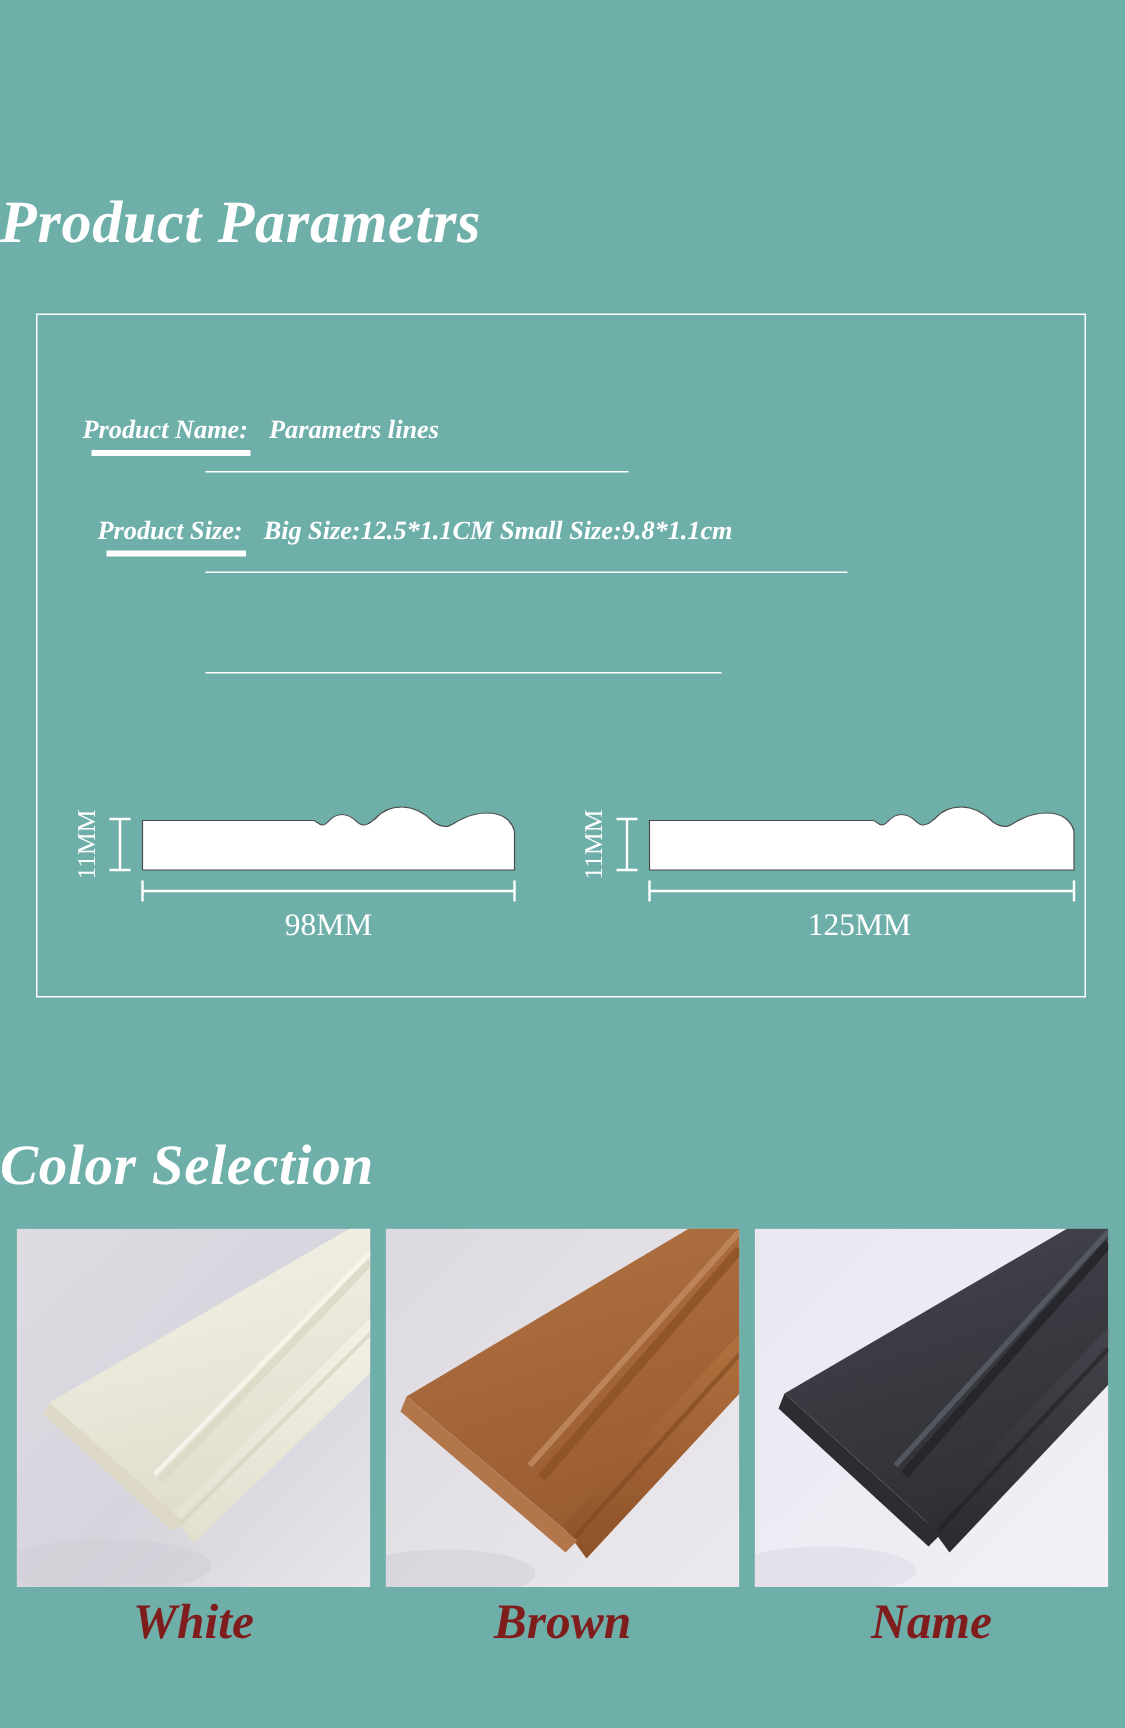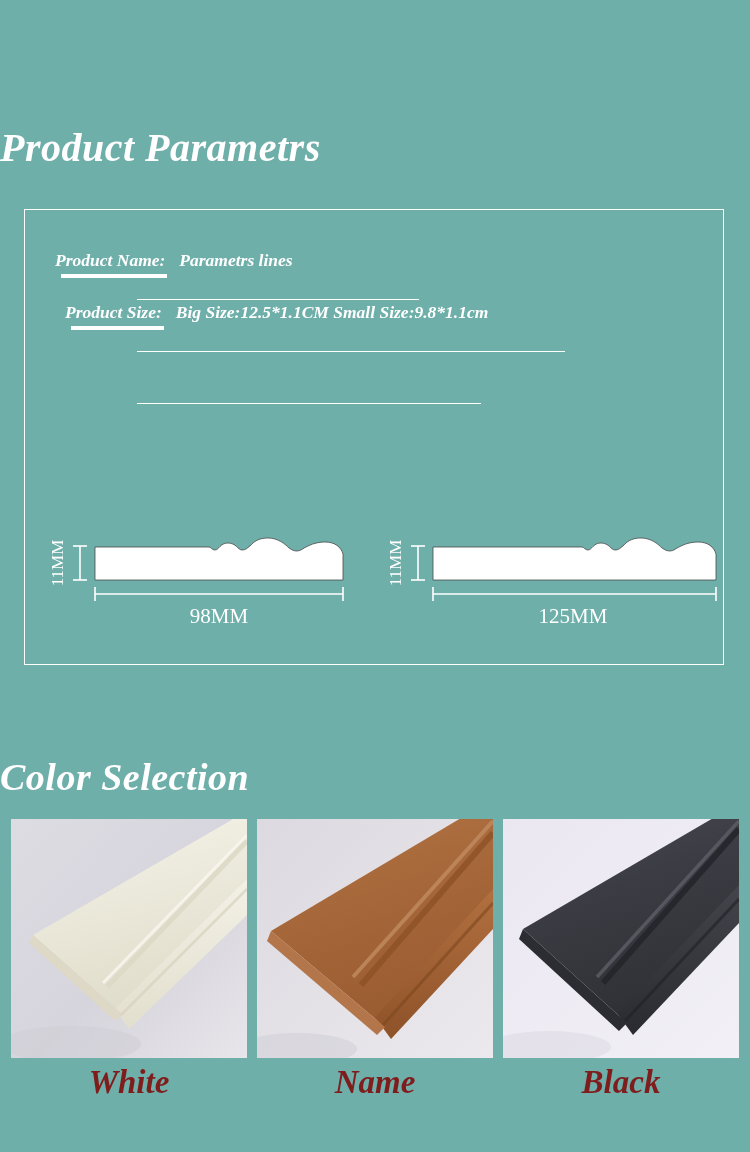--- a/index.html
+++ b/index.html
@@ -54,21 +54,22 @@
   .param-rows {
     position: absolute;
     left: 0; top: 38px;
     width: 100%;
   }
 
   .param-row {
     position: relative;
     height: 52px;
     display: flex;
-    align-items: flex-start;
+    align-items: center;
+    margin-top: 15px;
   }
   .row-inner {
     position: relative;
     display: inline-flex;
     align-items: baseline;
     white-space: nowrap;
   }
   .p-label {
     color: #ffffff;
     font-style: italic;
@@ -372,17 +373,17 @@
         <path d="M 236 2 L 94 158" stroke="#5d5f68" stroke-width="3.5" fill="none" opacity="0.8"></path>
         <path d="M 236 80 L 122 202" stroke="#1f2025" stroke-width="3" fill="none" opacity="0.6"></path>
         <ellipse cx="46" cy="228" rx="62" ry="16" fill="#d8d5e0" opacity="0.45"></ellipse>
       </svg>
     </div>
 
   </div>
 
   <div class="labels">
     <div class="color-label">White</div>
+    <div class="color-label">Brown</div>
     <div class="color-label">Name</div>
-    <div class="color-label">Black</div>
   </div>
 
 </div>
 
 </body></html>

